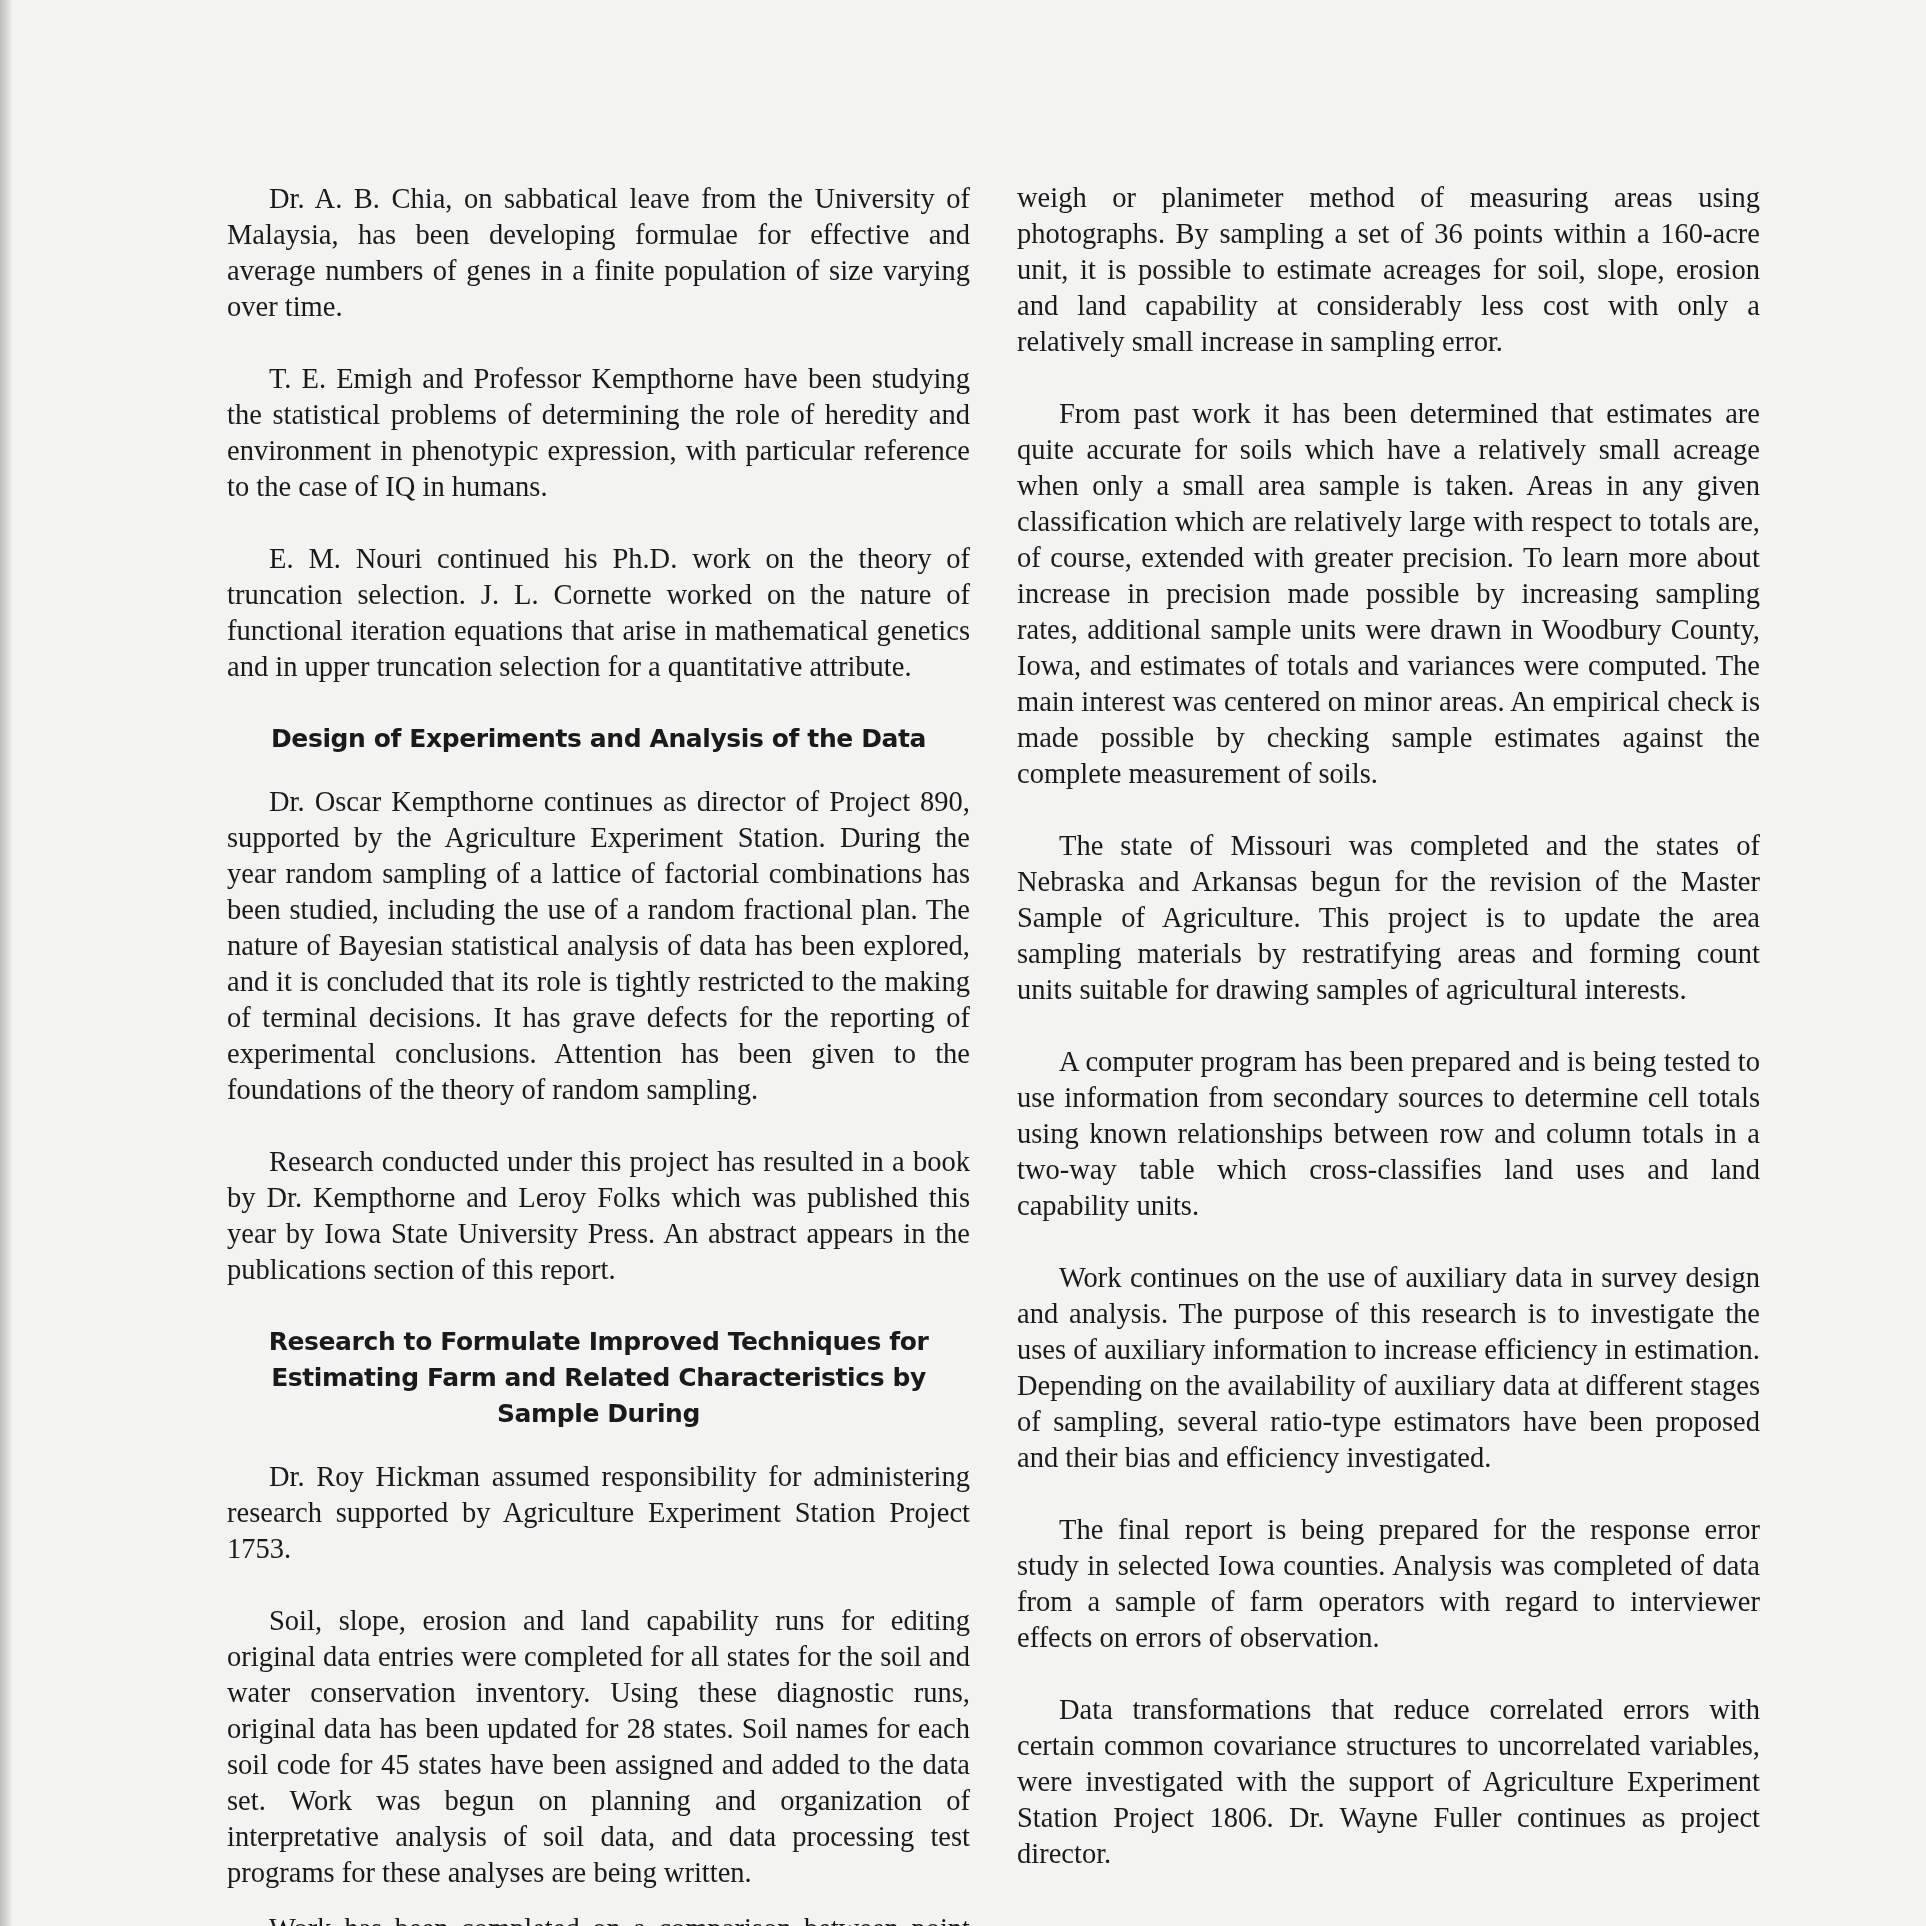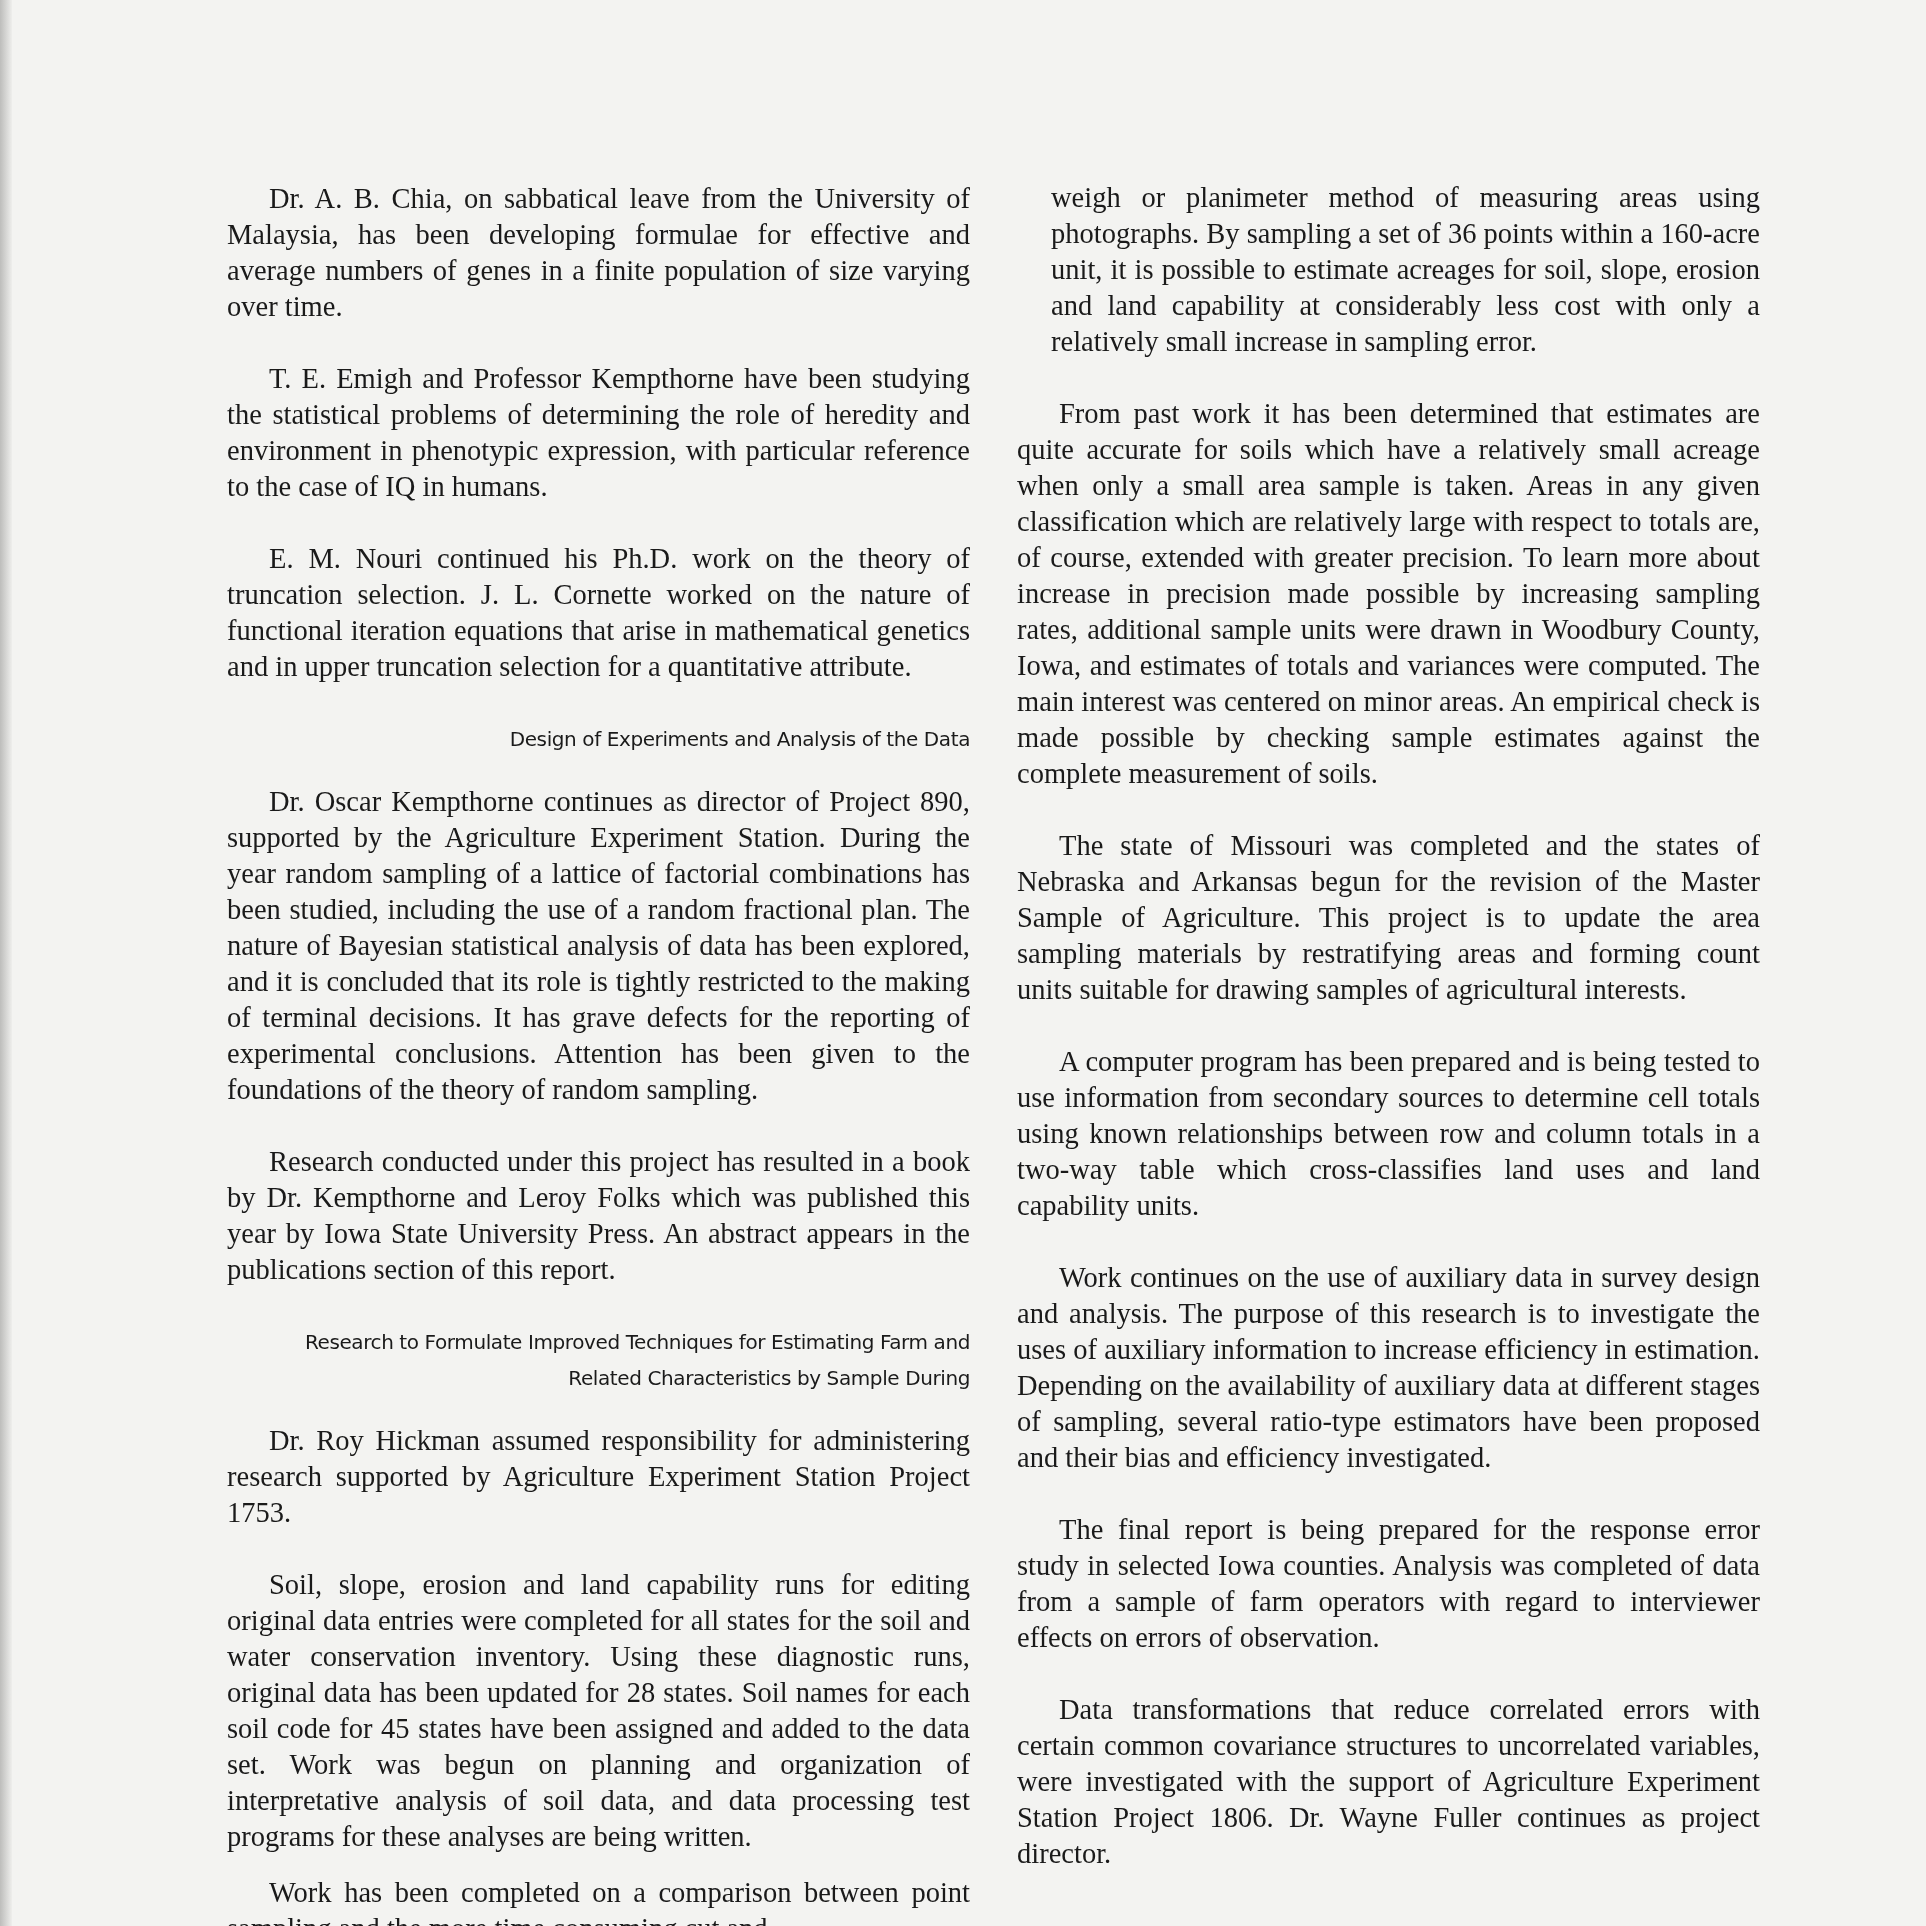--- a/index.html
+++ b/index.html
@@ -20,29 +20,29 @@
     top: 181px;
     width: 743px;
     font-size: 28.5px;
     line-height: 36px;
     text-align: justify;
     hyphens: manual;
   }
   .col-left { left: 227px; }
   .col-right { left: 1017px; top: 180px; }
   .para { margin: 0 0 36px 0; text-indent: 42px; }
-  .para.noindent { text-indent: 0; margin-left: 34px; }
+  .para.noindent { text-indent: 0; }
   .heading {
     font-family: "DejaVu Sans", "Liberation Sans", sans-serif;
-    font-weight: normal;
-    font-size: 20px;
+    font-weight: bold;
+    font-size: 25px;
     line-height: 36px;
     letter-spacing: -0.4px;
     margin: 0 0 27px 0;
-    text-align: right;
+    text-align: center;
   }
   .para.tight { margin-bottom: 20px; }
 </style>
 </head>
 <body>
 
 <div class="page-edge"></div>
 
 <div class="column col-left">
   <p class="para">Dr. A. B. Chia, on sabbatical leave from the University of Malaysia, has been developing formulae for effective and average numbers of genes in a finite population of size varying over time.</p>

